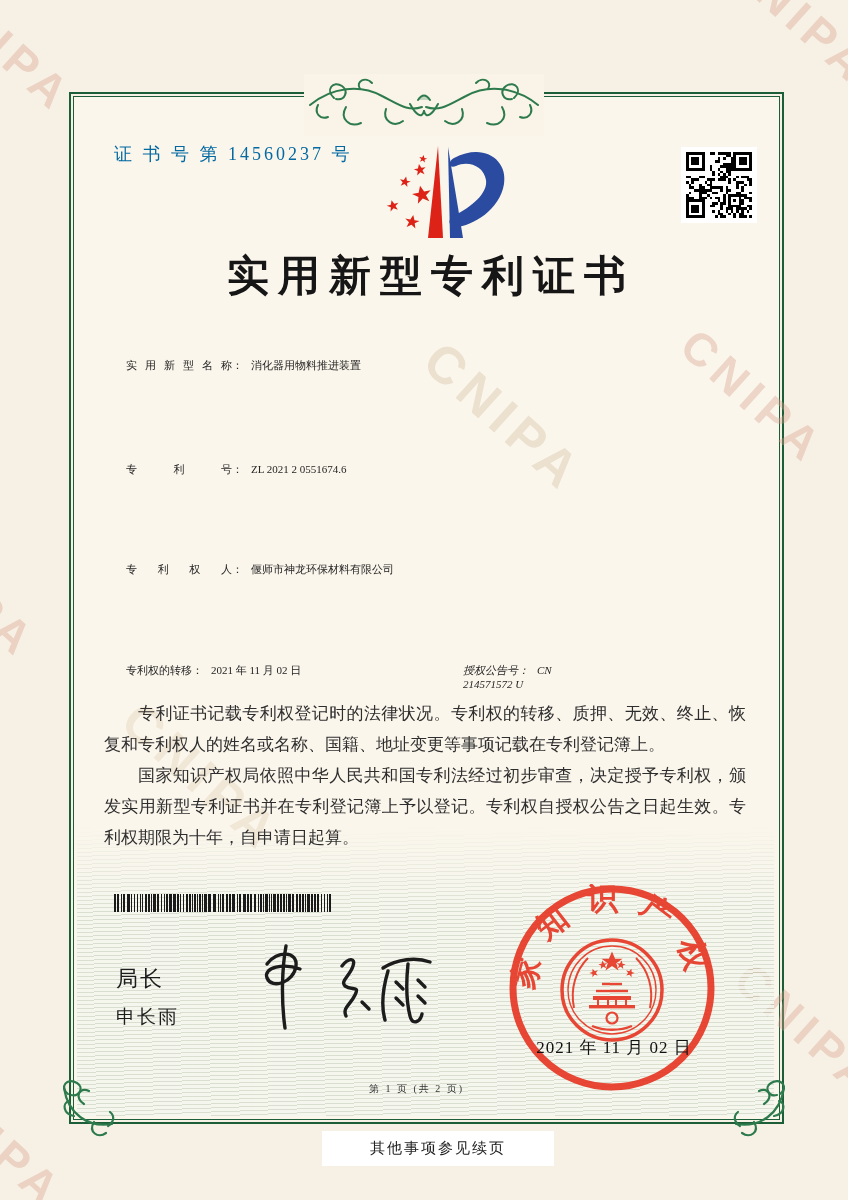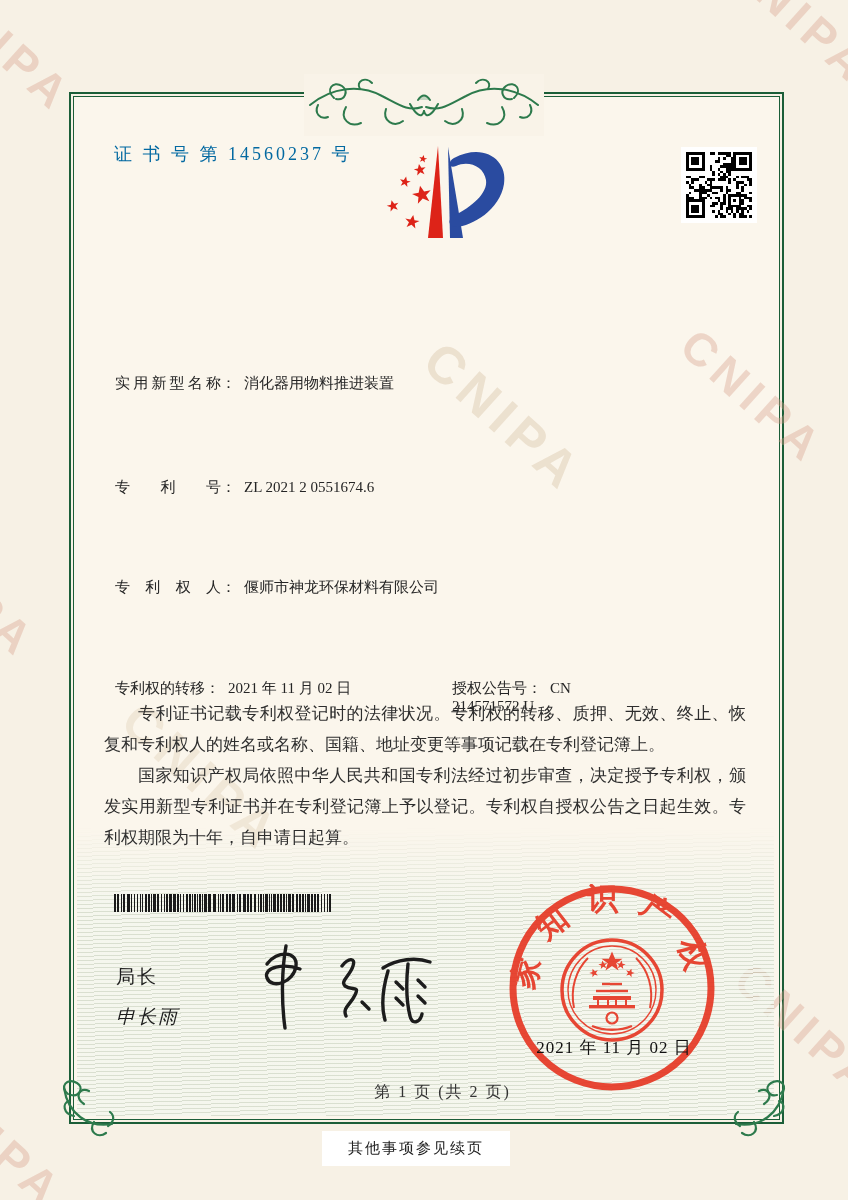--- a/index.html
+++ b/index.html
@@ -31,35 +31,35 @@
       repeating-linear-gradient(178deg, rgba(130,165,135,.28) 0 1px, rgba(243,246,238,.85) 1px 4px);
     -webkit-mask-image:linear-gradient(180deg, transparent 0, #000 80px);
     mask-image:linear-gradient(180deg, transparent 0, #000 80px);
   }
   .ornament{position:absolute;z-index:3;pointer-events:none;}
   
   .content{position:absolute;z-index:3;}
   .certno{left:114px;top:142px;font-size:18px;letter-spacing:3px;white-space:pre-wrap;color:#0369a1;}
   .title{left:74px;top:248px;width:705px;text-align:center;font-size:42px;font-weight:bold;
          letter-spacing:9px;text-indent:9px;color:#161616;}
-  .row{left:115px;font-size:15px;color:#252525;white-space:nowrap;margin-top:16px;}
+  .row{left:126px;font-size:11px;color:#252525;white-space:nowrap;}
   .flabel{display:inline-block;width:106px;text-align:justify;text-align-last:justify;vertical-align:bottom;}
   .colon{display:inline-block;}
   .val{margin-left:8px;white-space:pre-wrap;}
-  .grant-right{position:absolute;left:337px;top:0;white-space:nowrap;}
+  .grant-right{position:absolute;left:337px;top:0;white-space:nowrap;font-style:italic;}
   .paras{left:104px;top:698px;width:642px;font-size:17px;line-height:31px;text-align:justify;color:#2e2e2e;}
   .paras p{margin:0;text-indent:2em;}
-  .pagenum{left:90px;top:1082px;width:705px;text-align:center;font-size:16px;letter-spacing:2px;color:#333;}
-  .contnote{left:322px;top:1131px;width:188px;height:35px;line-height:35px;background:#ffffff;
+  .pagenum{left:64px;top:1082px;width:705px;text-align:center;font-size:10px;letter-spacing:2px;color:#333;}
+  .contnote{left:322px;top:1131px;width:232px;height:35px;line-height:35px;background:#ffffff;
             text-align:center;font-size:15px;letter-spacing:2px;color:#222;z-index:4;}
   
   .sig-title{left:116px;top:964px;font-family:"Liberation Sans","DejaVu Sans",sans-serif;
-             font-size:19px;letter-spacing:2px;color:#1d1d1d;font-weight:500;}
+             font-size:22px;letter-spacing:2px;color:#1d1d1d;font-weight:500;}
   .sig-name{left:116px;top:1004px;font-family:"Liberation Sans","DejaVu Sans",sans-serif;
-            font-size:19px;letter-spacing:2px;color:#1d1d1d;font-weight:500;font-style:italic;}
+            font-size:19px;letter-spacing:2px;color:#1d1d1d;font-weight:500;}
   .sig-svg{left:250px;top:938px;}
   
   .seal{left:508px;top:884px;width:208px;height:208px;z-index:3;opacity:.96;}
   .seal-date{left:512px;top:1036px;width:204px;text-align:center;font-size:17px;letter-spacing:1px;
              color:#111;z-index:4;font-weight:500;white-space:pre-wrap;}
   .qr{left:681px;top:147px;width:76px;height:76px;background:#fff;z-index:3;}
   .logo{left:350px;top:136px;z-index:3;}
   .barcode{left:114px;top:894px;z-index:3;}
 </style>
 </head>
@@ -342,20 +342,21 @@
         <rect x="22" y="4" width="3" height="3" fill="#000"></rect>
         <rect x="2" y="20" width="7" height="7" fill="#000"></rect>
         <rect x="3" y="21" width="5" height="5" fill="#fff"></rect>
         <rect x="4" y="22" width="3" height="3" fill="#000"></rect>
         <rect x="18" y="18" width="5" height="5" fill="#000"></rect>
         <rect x="19" y="19" width="3" height="3" fill="#fff"></rect>
         <rect x="20" y="20" width="1" height="1" fill="#000"></rect>
       </svg>
   </div>
 
+  <div class="content title">实用新型专利证书</div>
 
   <div class="content row" style="top:358px;">
     <span class="flabel">实用新型名称</span><span class="colon">：</span><span class="val">消化器用物料推进装置</span>
   </div>
   <div class="content row" style="top:462px;">
     <span class="flabel">专利号</span><span class="colon">：</span><span class="val">ZL 2021 2 0551674.6</span>
   </div>
   <div class="content row" style="top:562px;">
     <span class="flabel">专利权人</span><span class="colon">：</span><span class="val">偃师市神龙环保材料有限公司</span>
   </div>

